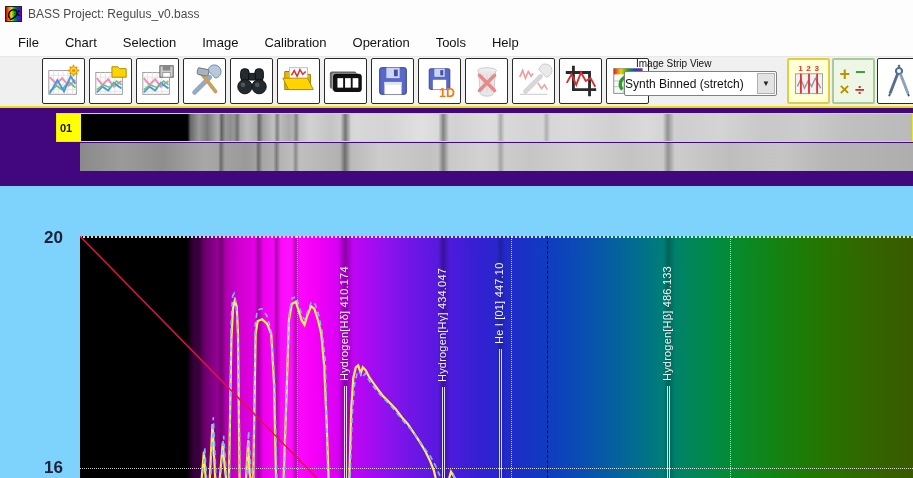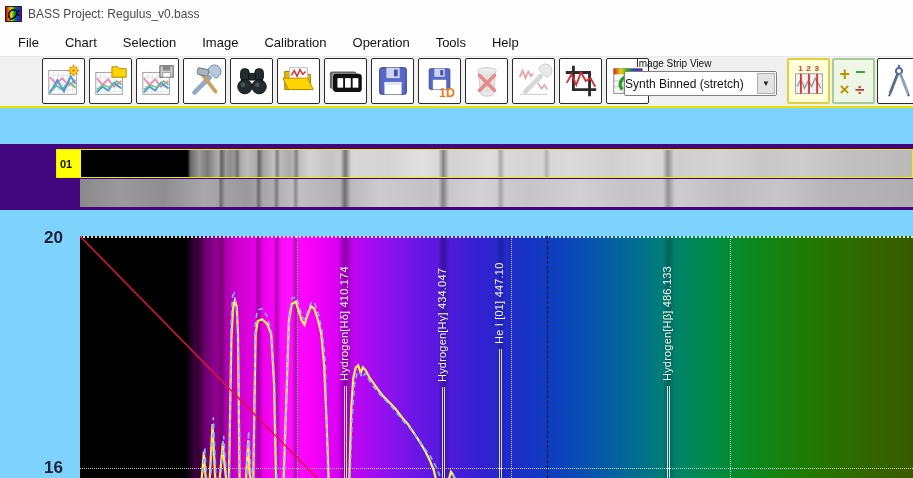--- a/index.html
+++ b/index.html
@@ -25,21 +25,21 @@
   .stripview{position:absolute;left:624px;top:0;}
   .stripview .lbl{font-size:10px;color:#111;margin:1px 0 2px 12px;}
   .combo{width:153px;height:25px;background:#fff;border:1px solid #808080;border-radius:2px;display:flex;align-items:center;}
   .combo .val{flex:1;font-size:12px;color:#111;white-space:nowrap;overflow:hidden;}
   .combo .btn{width:18px;height:21px;margin-right:1px;background:#e3e3e3;border:1px solid #b0b0b0;display:flex;align-items:center;justify-content:center;font-size:8px;color:#222;}
   .tbrow-right{position:absolute;left:787px;top:1px;display:flex;}
   .tbrow-right .tb{margin-right:2px;}
   .toolbar-yellowline{position:absolute;left:0;top:106px;width:913px;height:2px;background:#e8e000;}
 
   
-  .strippanel{position:absolute;left:0;top:108px;width:913px;height:66px;background:#42067e;margin-top:36px;}
+  .strippanel{position:absolute;left:0;top:108px;width:913px;height:78px;background:#42067e;}
   .striprow1{position:absolute;left:56px;top:5px;width:857px;height:29px;border:1px solid #eded00;display:flex;}
   .striplabel{width:24px;background:#ffff00;color:#111;font-size:11px;font-weight:bold;display:flex;align-items:center;padding-left:3px;flex:none;}
   .strip1img{flex:1;
     background:
       linear-gradient(90deg, rgba(0,0,0,0) 0%,rgba(0,0,0,0) 16.6%,rgba(0,0,0,.4) 16.9%,rgba(0,0,0,0) 17.4%,rgba(0,0,0,0) 18.4%,rgba(0,0,0,.3) 18.8%,rgba(0,0,0,0) 19.2%,rgba(0,0,0,0) 21.1%,rgba(0,0,0,.4) 21.4%,rgba(0,0,0,0) 21.9%,rgba(0,0,0,0) 23.2%,rgba(0,0,0,.35) 23.6%,rgba(0,0,0,0) 24%,rgba(0,0,0,0) 25.5%,rgba(0,0,0,.3) 25.9%,rgba(0,0,0,0) 26.3%,rgba(0,0,0,0) 31.2%,rgba(0,0,0,.45) 31.8%,rgba(0,0,0,0) 32.5%,rgba(0,0,0,0) 43%,rgba(0,0,0,.4) 43.6%,rgba(0,0,0,0) 44.3%,rgba(0,0,0,0) 50%,rgba(0,0,0,.22) 50.5%,rgba(0,0,0,0) 51%,rgba(0,0,0,0) 55.6%,rgba(0,0,0,.18) 56%,rgba(0,0,0,0) 56.5%,rgba(0,0,0,0) 70%,rgba(0,0,0,.3) 70.6%,rgba(0,0,0,0) 71.4%,rgba(0,0,0,0) 100%),
       linear-gradient(90deg,#000 0%,#000 12.8%,#6a6a6a 13.2%,#9a9a9a 14.2%,#7a7a7a 15.2%,#ababab 16.4%,#8e8e8e 18%,#bcbcbc 20%,#a0a0a0 21.8%,#c6c6c6 23.4%,#aaa 25%,#d2d2d2 27.5%,#c4c4c4 30%,#d8d8d8 33%,#d4d4d4 37%,#e0e0e0 41%,#d2d2d2 45%,#dcdcdc 49%,#d4d4d4 54%,#dadada 59%,#d0d0d0 64%,#dadada 68%,#cecece 72%,#d4d4d4 77%,#c8c8c8 82%,#cccccc 87%,#c0c0c0 92%,#bababa 100%);}
   .strip2{position:absolute;left:80px;top:35px;width:833px;height:28px;
     background:
       linear-gradient(90deg, rgba(0,0,0,0) 0%,rgba(0,0,0,0) 16.6%,rgba(0,0,0,.35) 16.9%,rgba(0,0,0,0) 17.4%,rgba(0,0,0,0) 21.1%,rgba(0,0,0,.35) 21.4%,rgba(0,0,0,0) 21.9%,rgba(0,0,0,0) 23.2%,rgba(0,0,0,.3) 23.6%,rgba(0,0,0,0) 24%,rgba(0,0,0,0) 25.5%,rgba(0,0,0,.28) 25.9%,rgba(0,0,0,0) 26.3%,rgba(0,0,0,0) 31.2%,rgba(0,0,0,.4) 31.8%,rgba(0,0,0,0) 32.5%,rgba(0,0,0,0) 43%,rgba(0,0,0,.35) 43.6%,rgba(0,0,0,0) 44.3%,rgba(0,0,0,0) 50%,rgba(0,0,0,.2) 50.5%,rgba(0,0,0,0) 51%,rgba(0,0,0,0) 70%,rgba(0,0,0,.28) 70.6%,rgba(0,0,0,0) 71.4%,rgba(0,0,0,0) 100%),
       linear-gradient(90deg,#8a8a8a 0%,#9a9a9a 5%,#8e8e8e 10%,#a8a8a8 15%,#9a9a9a 20%,#c0c0c0 26%,#b2b2b2 31%,#cccccc 36%,#c2c2c2 42%,#d2d2d2 48%,#c6c6c6 54%,#d0d0d0 60%,#c4c4c4 66%,#cccccc 72%,#bebebe 78%,#c6c6c6 84%,#b6b6b6 90%,#aeaeae 100%);}

